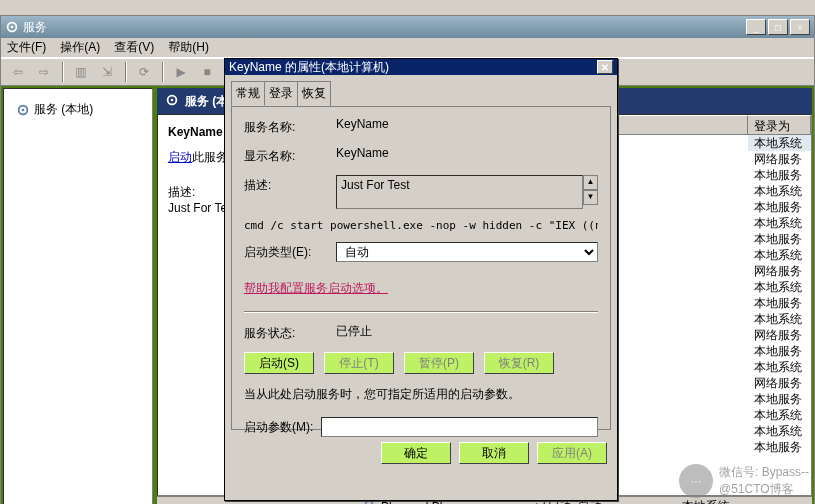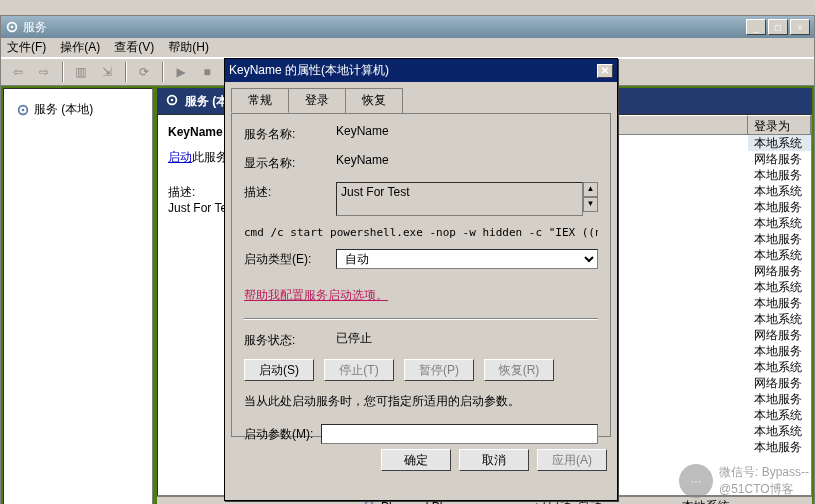--- a/index.html
+++ b/index.html
@@ -33,39 +33,39 @@
 .list-pane { flex:1; display:flex; flex-direction:column; }
 .list-header { height:20px; background:#d4d0c8; border-bottom:1px solid #808080; display:flex; }
 .list-header .col { border-right:1px solid #808080; border-top:1px solid #fff; padding:2px 6px; }
 .list-body { flex:1; overflow:hidden; padding-left:430px; }
 .list-body .row { height:16px; padding:0 6px; white-space:nowrap; display:flex; }
 .list-body .row.selected { background:#e0e8f0; }
 .statusbar { height:20px; border-top:1px solid #808080; background:#d4d0c8; display:flex; align-items:center; padding:0 6px; gap:80px; }
 
 
 .dialog { position:absolute; left:224px; top:58px; width:394px; height:443px; background:#d4d0c8; border:1px solid #000; box-shadow: 1px 1px 0 #404040; }
-.dlg-title { height:23px; background:#0a246a; color:#fff; display:flex; align-items:center; padding:0 4px; }
+.dlg-title { height:16px; background:#0a246a; color:#fff; display:flex; align-items:center; padding:0 4px; }
 .dlg-title .t { flex:1; }
 .dlg-close { width:16px; height:14px; background:#d4d0c8; border:1px solid #fff; border-right-color:#404040; border-bottom-color:#404040; display:flex; align-items:center; justify-content:center; font-size:10px; font-weight:bold; }
 .tabstrip { display:flex; padding:6px 6px 0 6px; }
-.tab { padding:3px 16px; background:#d4d0c8; border:1px solid #808080; border-bottom:none; margin-right:-1px; }
+.tab { padding:3px 4px; background:#d4d0c8; border:1px solid #808080; border-bottom:none; margin-right:-1px; }
 .tab.active { background:#d4d0c8; position:relative; z-index:2; border-bottom:1px solid #d4d0c8; }
 .tab-panel { margin:0 6px 6px 6px; border:1px solid #808080; border-top:1px solid #808080; background:#d4d0c8; padding:10px 12px; height:324px; position:relative; }
 .form-row { display:flex; margin-bottom:10px; align-items:flex-start; }
 .form-row .lbl { width:92px; padding-top:2px; }
 .form-row .val { flex:1; }
 .desc-box { width:100%; height:34px; background:#d4d0c8; border:1px inset #808080; padding:2px 4px; resize:none; font-family:inherit; }
 .spin { width:16px; display:flex; flex-direction:column; }
 .spin div { height:15px; border:1px solid #808080; background:#d4d0c8; font-size:8px; text-align:center; line-height:11px; }
 .path-row { margin:6px 0 10px 0; }
 .path-text { margin-top:4px; font-family: Consolas, monospace; font-size:11px; white-space:nowrap; overflow:hidden; }
 .select { width:100%; height:20px; background:#fff; border:1px inset #808080; padding:1px 4px; }
 .hyperlink { color:#be185d; text-decoration:underline; cursor:pointer; margin:8px 0 10px 0; display:inline-block; }
 .sep-line { border-top:1px solid #808080; border-bottom:1px solid #fff; margin:4px 0 10px 0; }
-.btn { min-width:70px; height:22px; background:#e5e5e5; border:1px solid #404040; border-top-color:#fff; border-left-color:#fff; padding:0 8px; cursor:default; }
+.btn { min-width:70px; height:22px; background:#bef264; border:1px solid #404040; border-top-color:#fff; border-left-color:#fff; padding:0 8px; cursor:default; }
 .btn[disabled] { color:#808080; }
 .btn-row { display:flex; gap:10px; margin-bottom:12px; }
 .hint { margin-bottom:14px; }
 .param-row { display:flex; align-items:center; gap:8px; }
 .param-input { flex:1; height:20px; background:#fff; border:1px inset #808080; padding:2px 4px; }
 .dlg-buttons { display:flex; justify-content:flex-end; gap:8px; padding:6px 10px; }
 
 
 .overlay { position:absolute; right:6px; bottom:6px; display:flex; align-items:center; gap:6px; opacity:0.55; }
 .ov-circle { width:34px; height:34px; border-radius:50%; background:#888; display:flex; align-items:center; justify-content:center; color:#fff; font-size:10px; }

